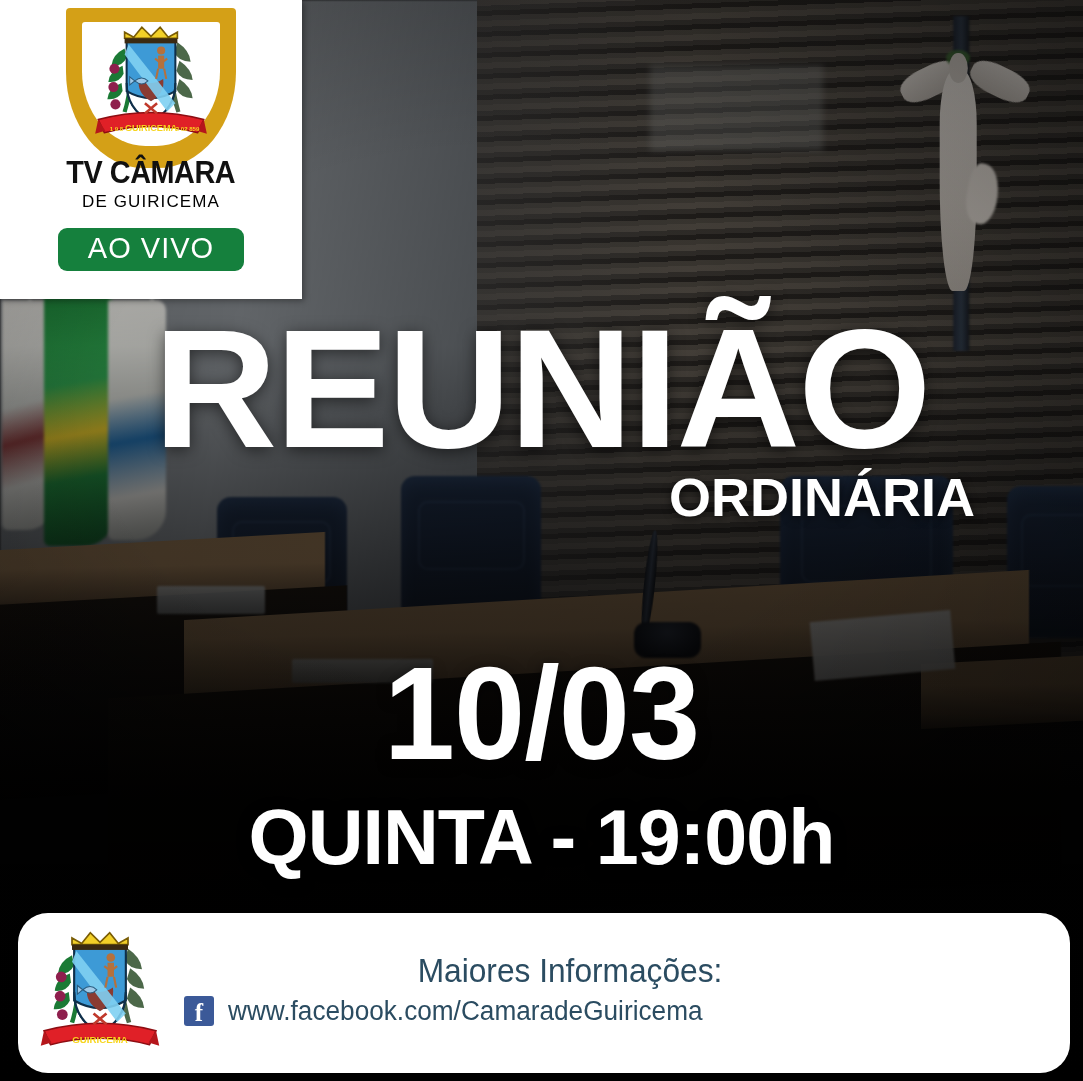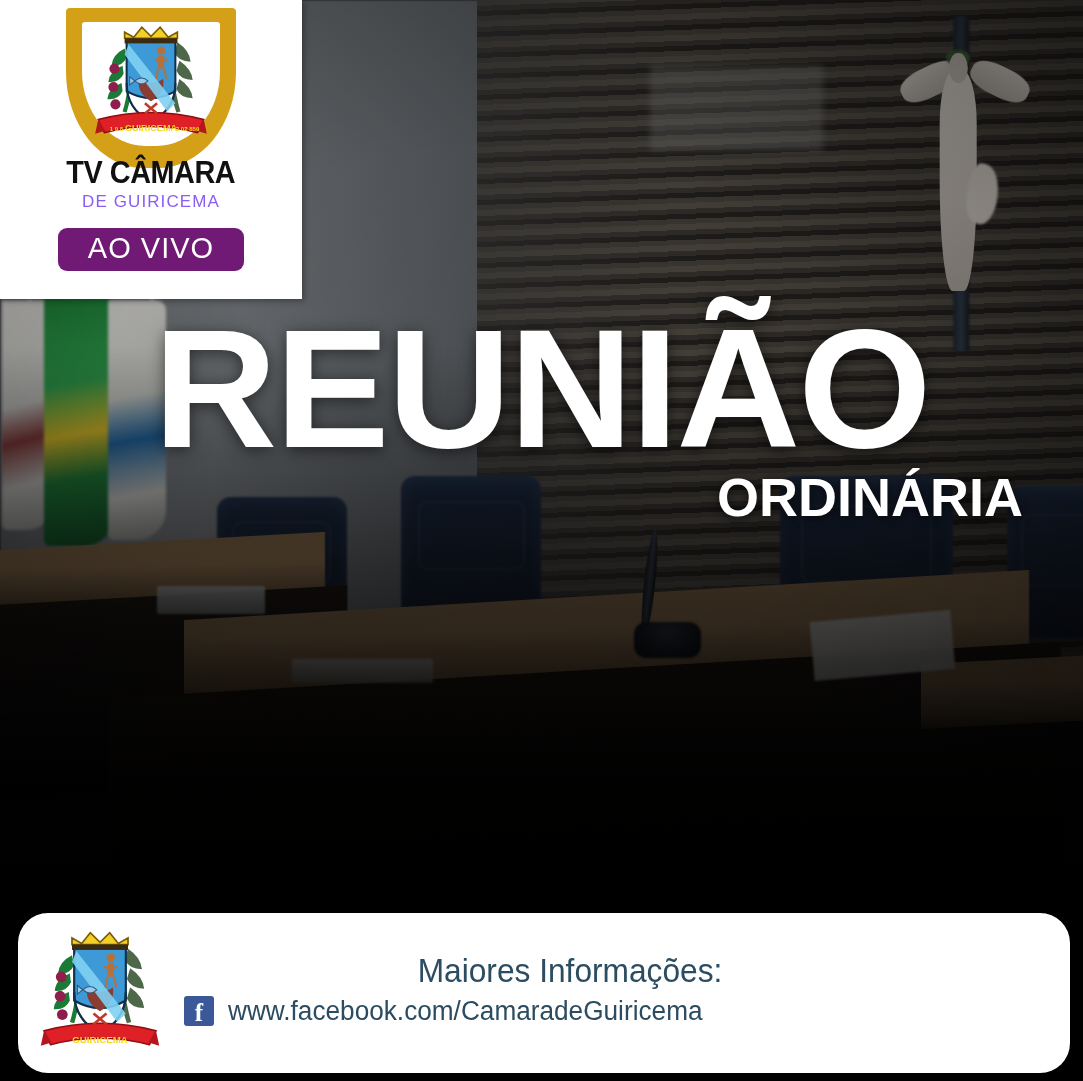--- a/index.html
+++ b/index.html
@@ -166,46 +166,46 @@
     position:absolute;left:16px;top:14px;width:138px;height:124px;
     background:#fff;
     border-radius:3px 3px 46% 46%/3px 3px 60% 60%;
   }
   .tv-title{
     font-weight:bold;font-size:31px;letter-spacing:-.5px;color:#111;
     margin-top:-28px;position:relative;z-index:3;
     transform:scaleX(.93);font-family:"Liberation Sans", sans-serif;
   }
   .tv-sub{
-    font-size:17px;letter-spacing:1.1px;color:#8b5cf6;margin-top:1px;
+    font-size:17px;letter-spacing:1.1px;color:#000000;margin-top:1px;
     position:relative;z-index:3;
   }
   .live-badge{
-    margin-top:16px;background:#701a75;color:#fff;
+    margin-top:16px;background:#15803d;color:#fff;
     font-size:29px;letter-spacing:1px;
     padding:5px 30px 8px;border-radius:9px;line-height:1.05;
   }
 
   
   .coa{position:relative;}
   .coa svg{display:block;width:100%;height:100%;}
 
   
   .headline{
     position:absolute;left:0;right:0;top:316px;text-align:center;z-index:5;
     color:#fff;pointer-events:none;
   }
   .h-main{
     font-size:168px;line-height:.88;font-weight:bold;letter-spacing:-2px;
     transform:scaleX(1.02);
     text-shadow:0 3px 16px rgba(0,0,0,.55);
   }
   .h-sub{
     font-size:54px;font-weight:bold;letter-spacing:0px;
-    margin-top:2px;margin-right:60px;text-align:right;
+    margin-top:2px;margin-right:108px;text-align:right;
     text-shadow:0 2px 10px rgba(0,0,0,.6);
   }
   .date-block{
     position:absolute;left:0;right:0;top:648px;text-align:center;z-index:5;color:#fff;
   }
   .d-big{
     font-size:132px;font-weight:bold;line-height:1;letter-spacing:-1px;
     transform:scaleX(.97);
     text-shadow:0 3px 14px rgba(0,0,0,.55);
   }
@@ -357,20 +357,24 @@
     <div class="tv-title">TV CÂMARA</div>
     <div class="tv-sub">DE GUIRICEMA</div>
     <div class="live-badge">AO VIVO</div>
   </div>
 
   <div class="headline">
     <div class="h-main">REUNIÃO</div>
     <div class="h-sub">ORDINÁRIA</div>
   </div>
 
+  <div class="date-block">
+    <div class="d-big">10/03</div>
+    <div class="d-small">QUINTA - 19:00h</div>
+  </div>
 
   <div class="info-card">
 
     <div class="info-coa coa">
       <svg viewBox="0 0 120 130" xmlns="http://www.w3.org/2000/svg">
         <g fill="#1b7a35">
           <path d="M34 30 q-12 6 -13 17 q11 1 15-8z"></path>
           <path d="M32 47 q-13 5 -14 16 q11 1 15-8z"></path>
           <path d="M31 64 q-13 5 -14 16 q11 1 15-8z"></path>
           <path d="M37 26 q4 14 1 34 q-2 20 -6 32 l4 1 q5-16 6-34 q1-18 -2-33z"></path>

